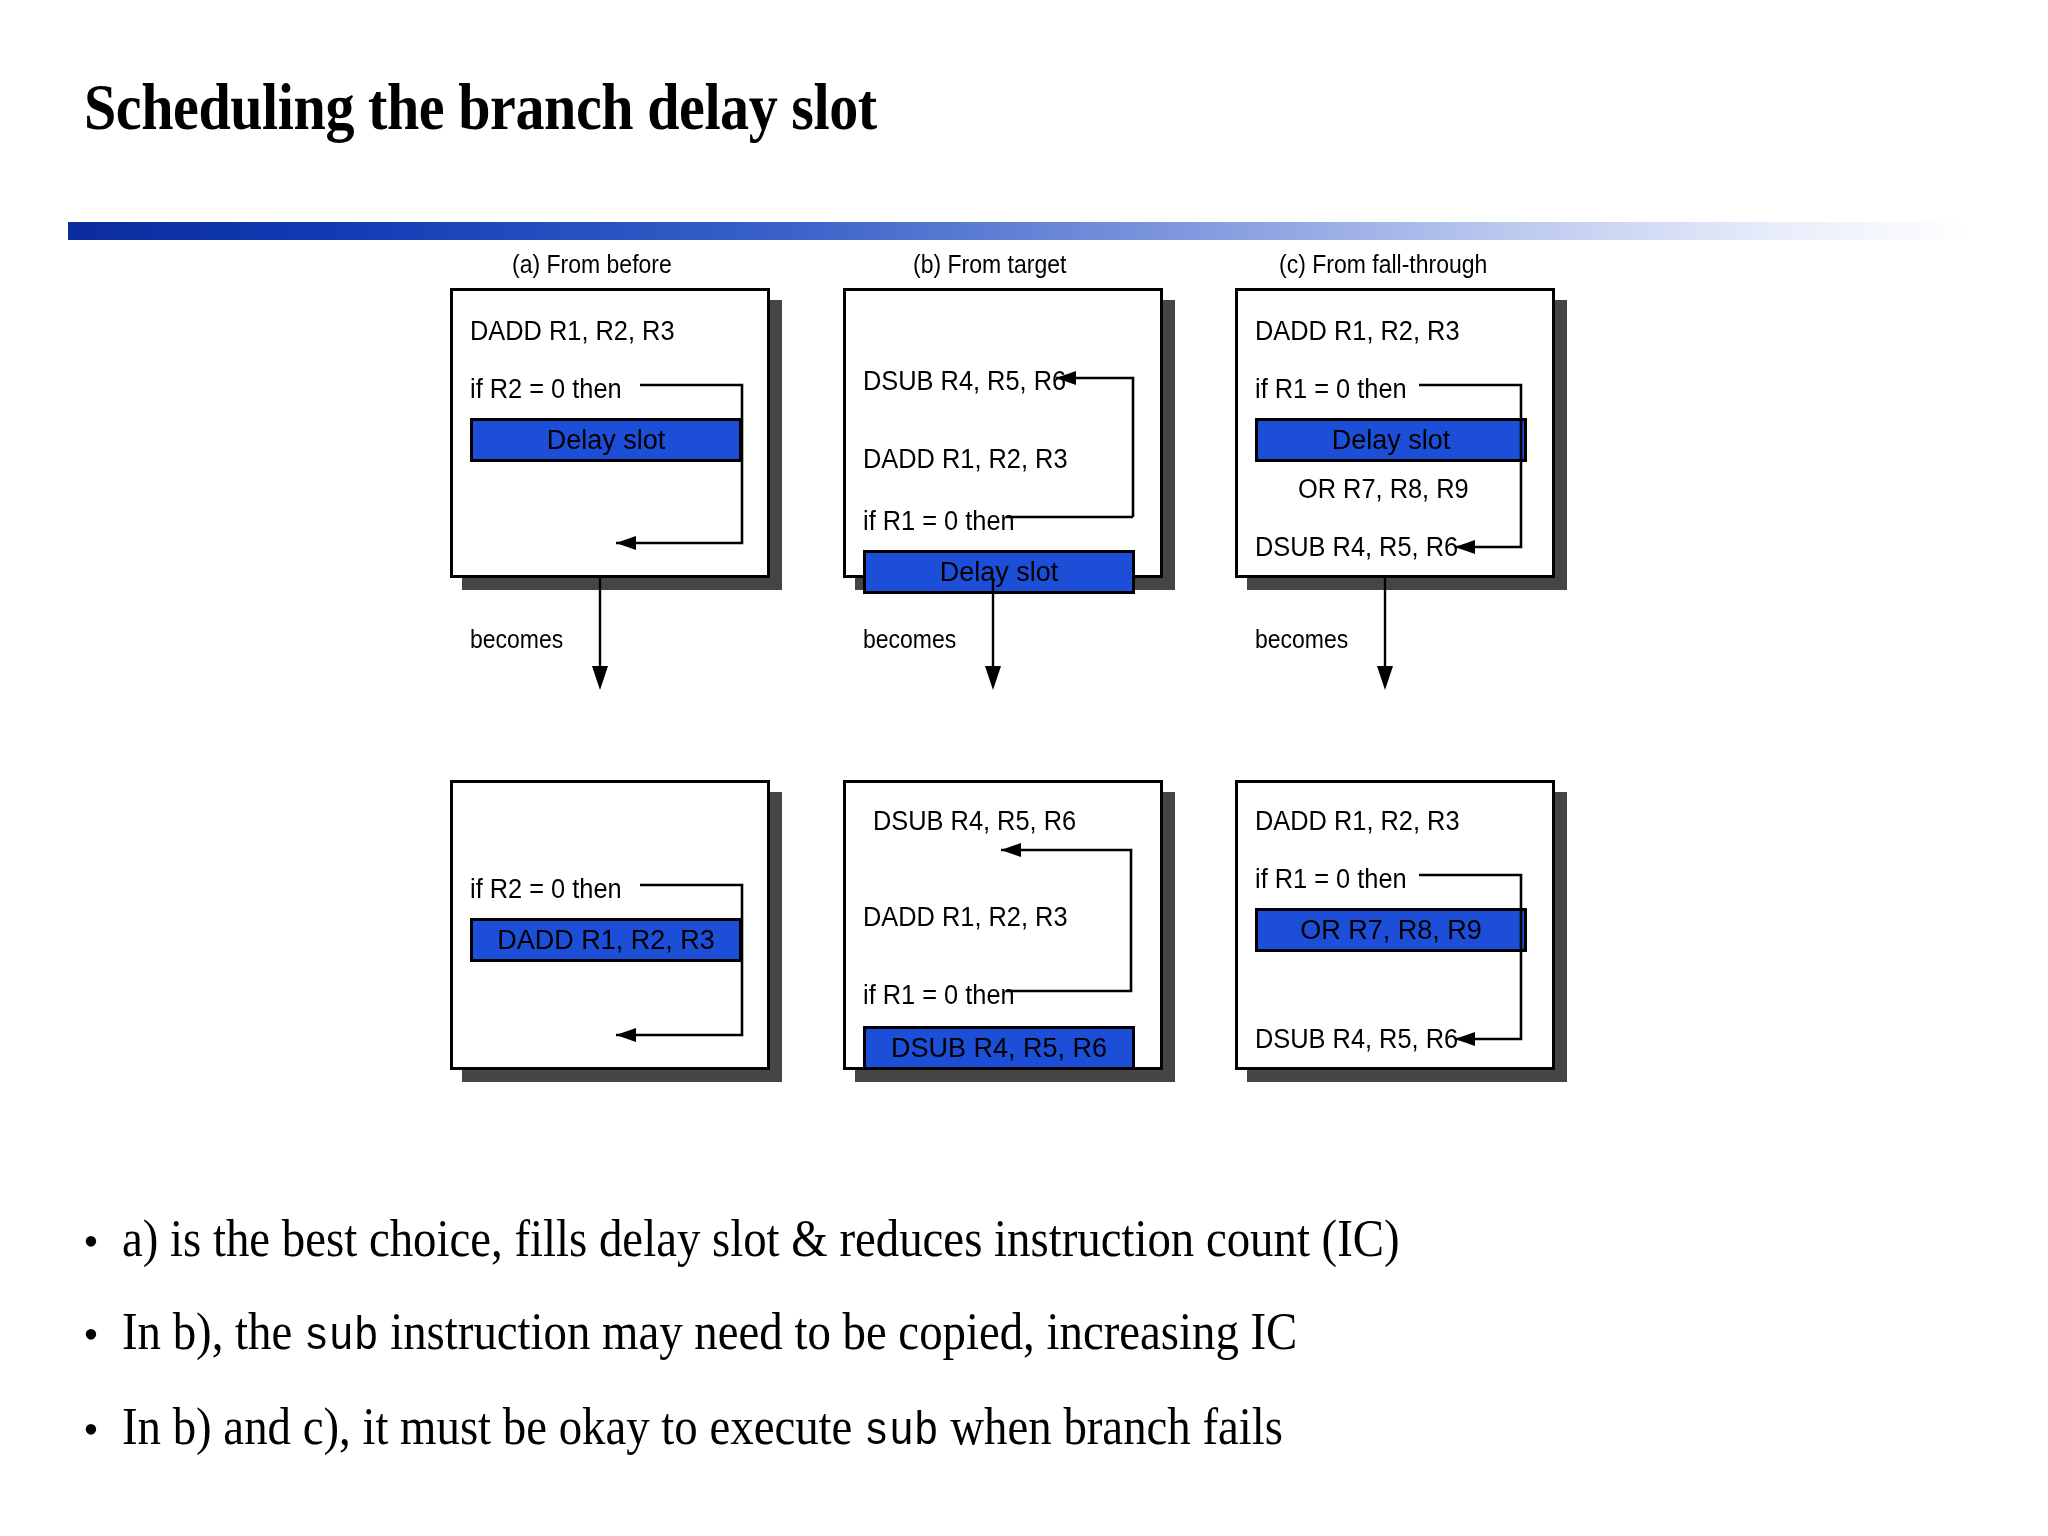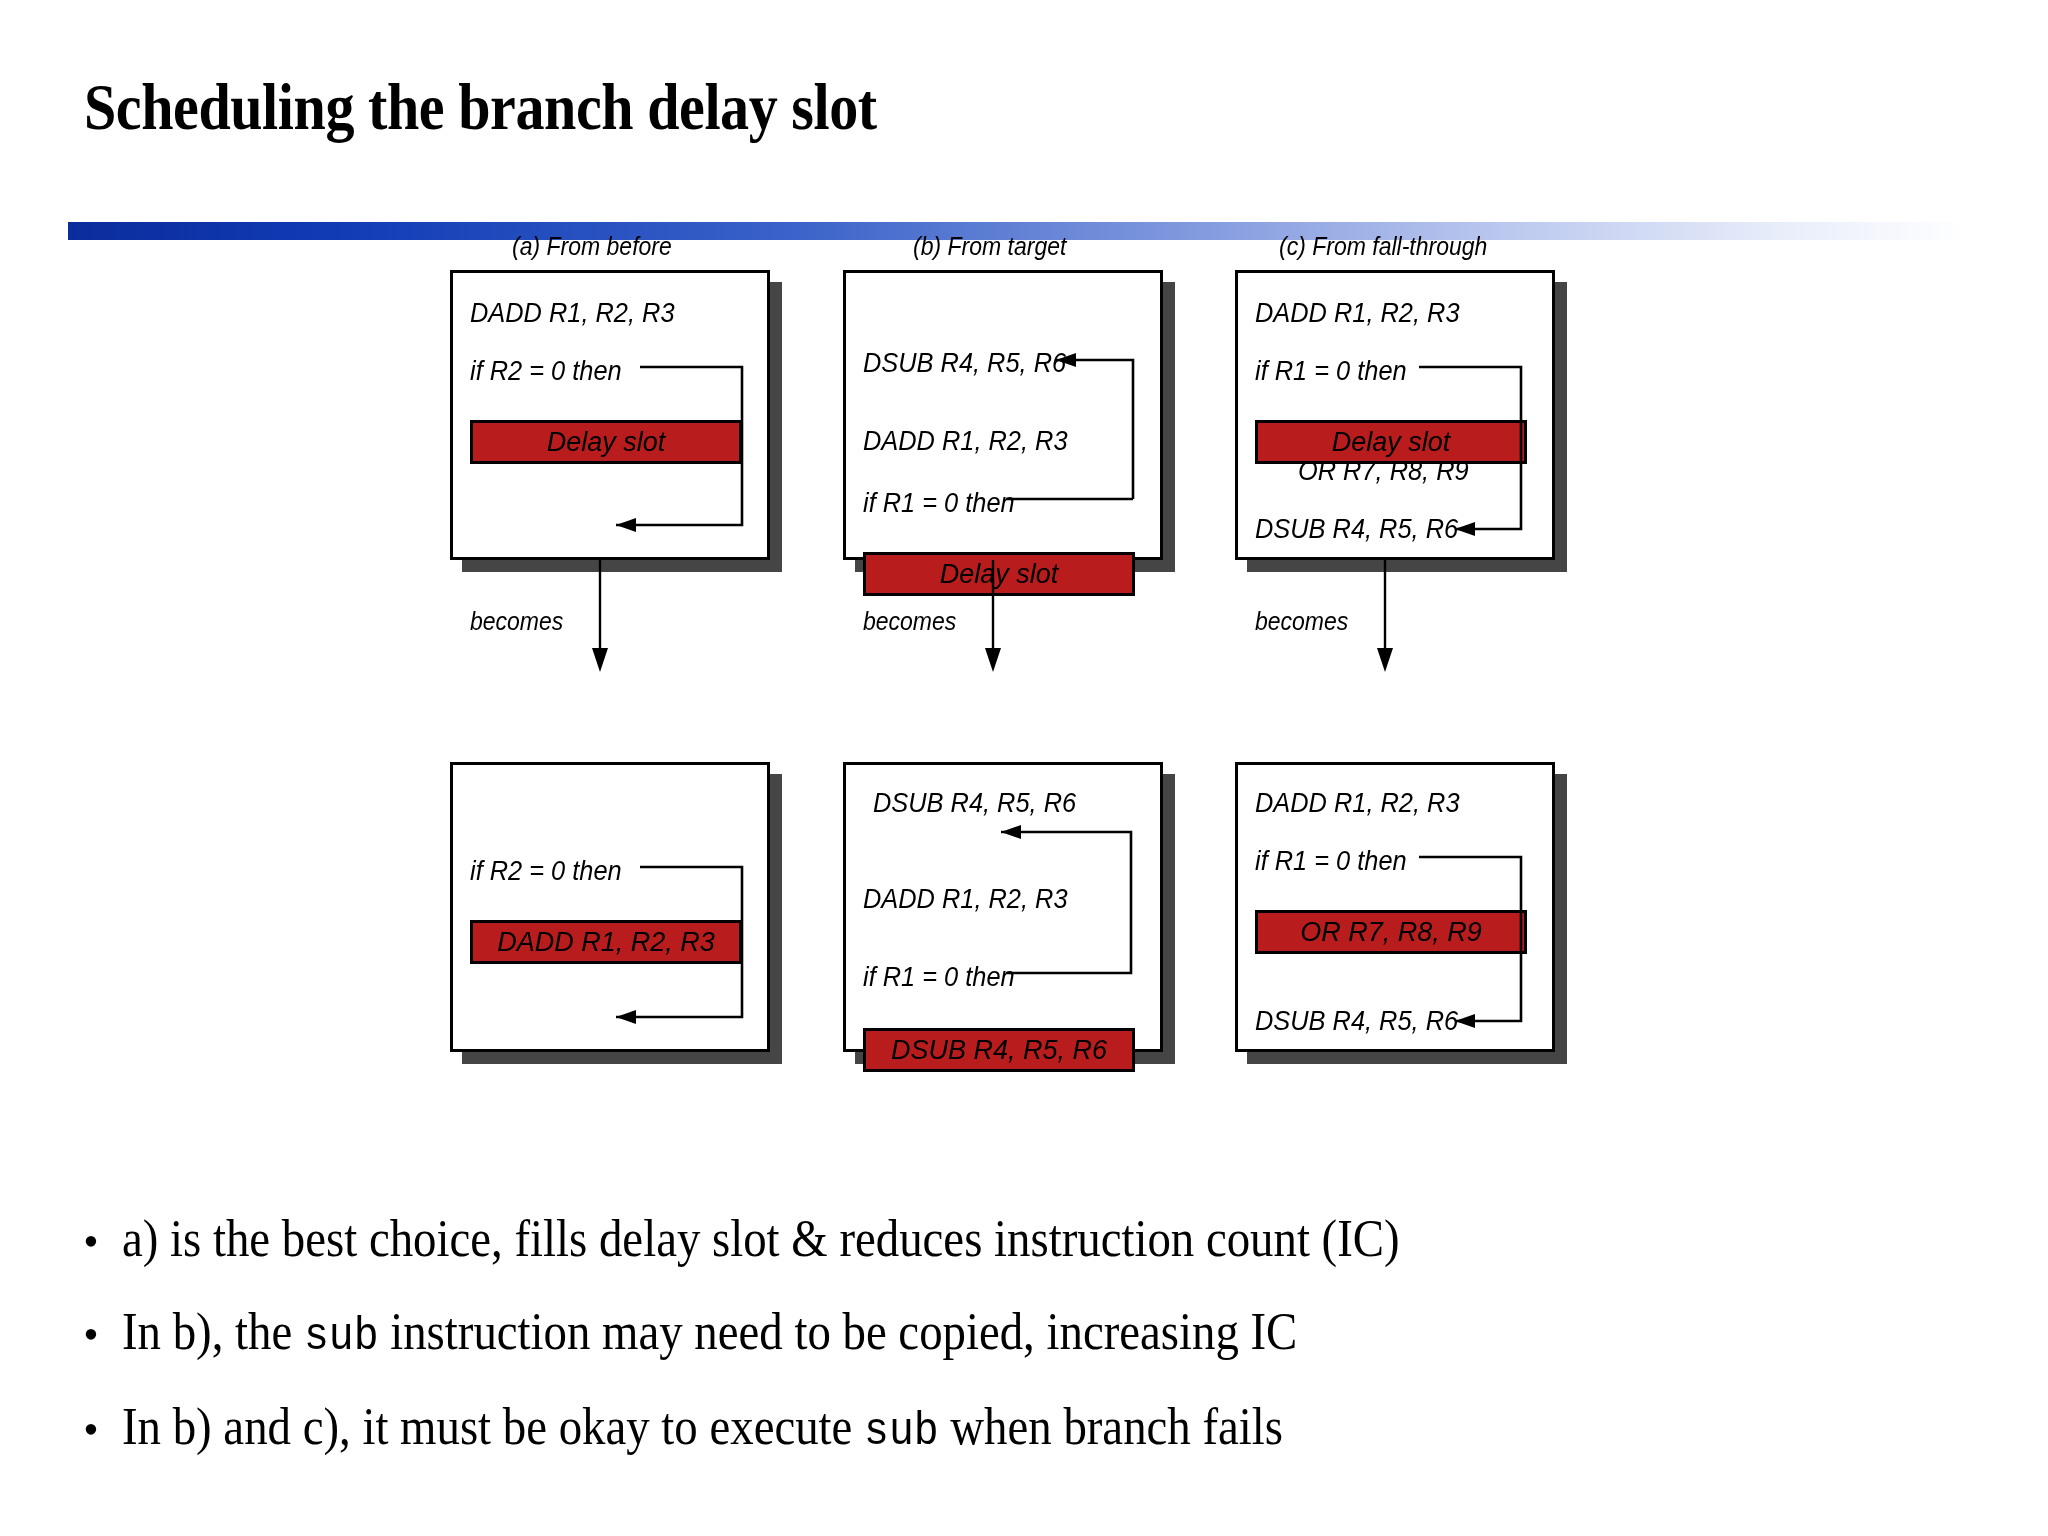--- a/index.html
+++ b/index.html
@@ -38,24 +38,23 @@
     top: 222px;
     width: 1900px;
     height: 18px;
     background: linear-gradient(to right, #0b2c9c 0%, #113bb5 14%, #3a62c9 38%, #7d96dd 58%, #bcc9ef 76%, #e8edfa 90%, #ffffff 100%);
   }
 
   
   .figure {
     position: absolute;
     left: 0;
-    top: 230px;
+    top: 248px;
     width: 1992px;
     height: 900px;
-    font-style: italic;
   }
 
   .col-header {
     position: absolute;
     font-family: "Liberation Sans", sans-serif;
     font-size: 25px;
     color: #000000;
     white-space: nowrap;
     transform: scaleX(0.92);
     transform-origin: left top;
@@ -87,31 +86,30 @@
     font-family: "Liberation Sans", sans-serif;
     font-size: 27px;
     color: #000000;
     white-space: nowrap;
     transform: scaleX(0.94);
     transform-origin: left top;
   }
 
   .slot-box {
     position: absolute;
-    background: #b91c1c;
+    background: #1d4ed8;
     border: 3px solid #000000;
     box-sizing: border-box;
     display: flex;
     align-items: center;
     justify-content: center;
     font-family: "Liberation Sans", sans-serif;
     font-size: 27px;
     color: #000000;
     white-space: nowrap;
-    margin-top: 20px;
   }
 
   .becomes-label {
     position: absolute;
     font-family: "Liberation Sans", sans-serif;
     font-size: 25px;
     color: #000000;
     white-space: nowrap;
     transform: scaleX(0.92);
     transform-origin: left top;

